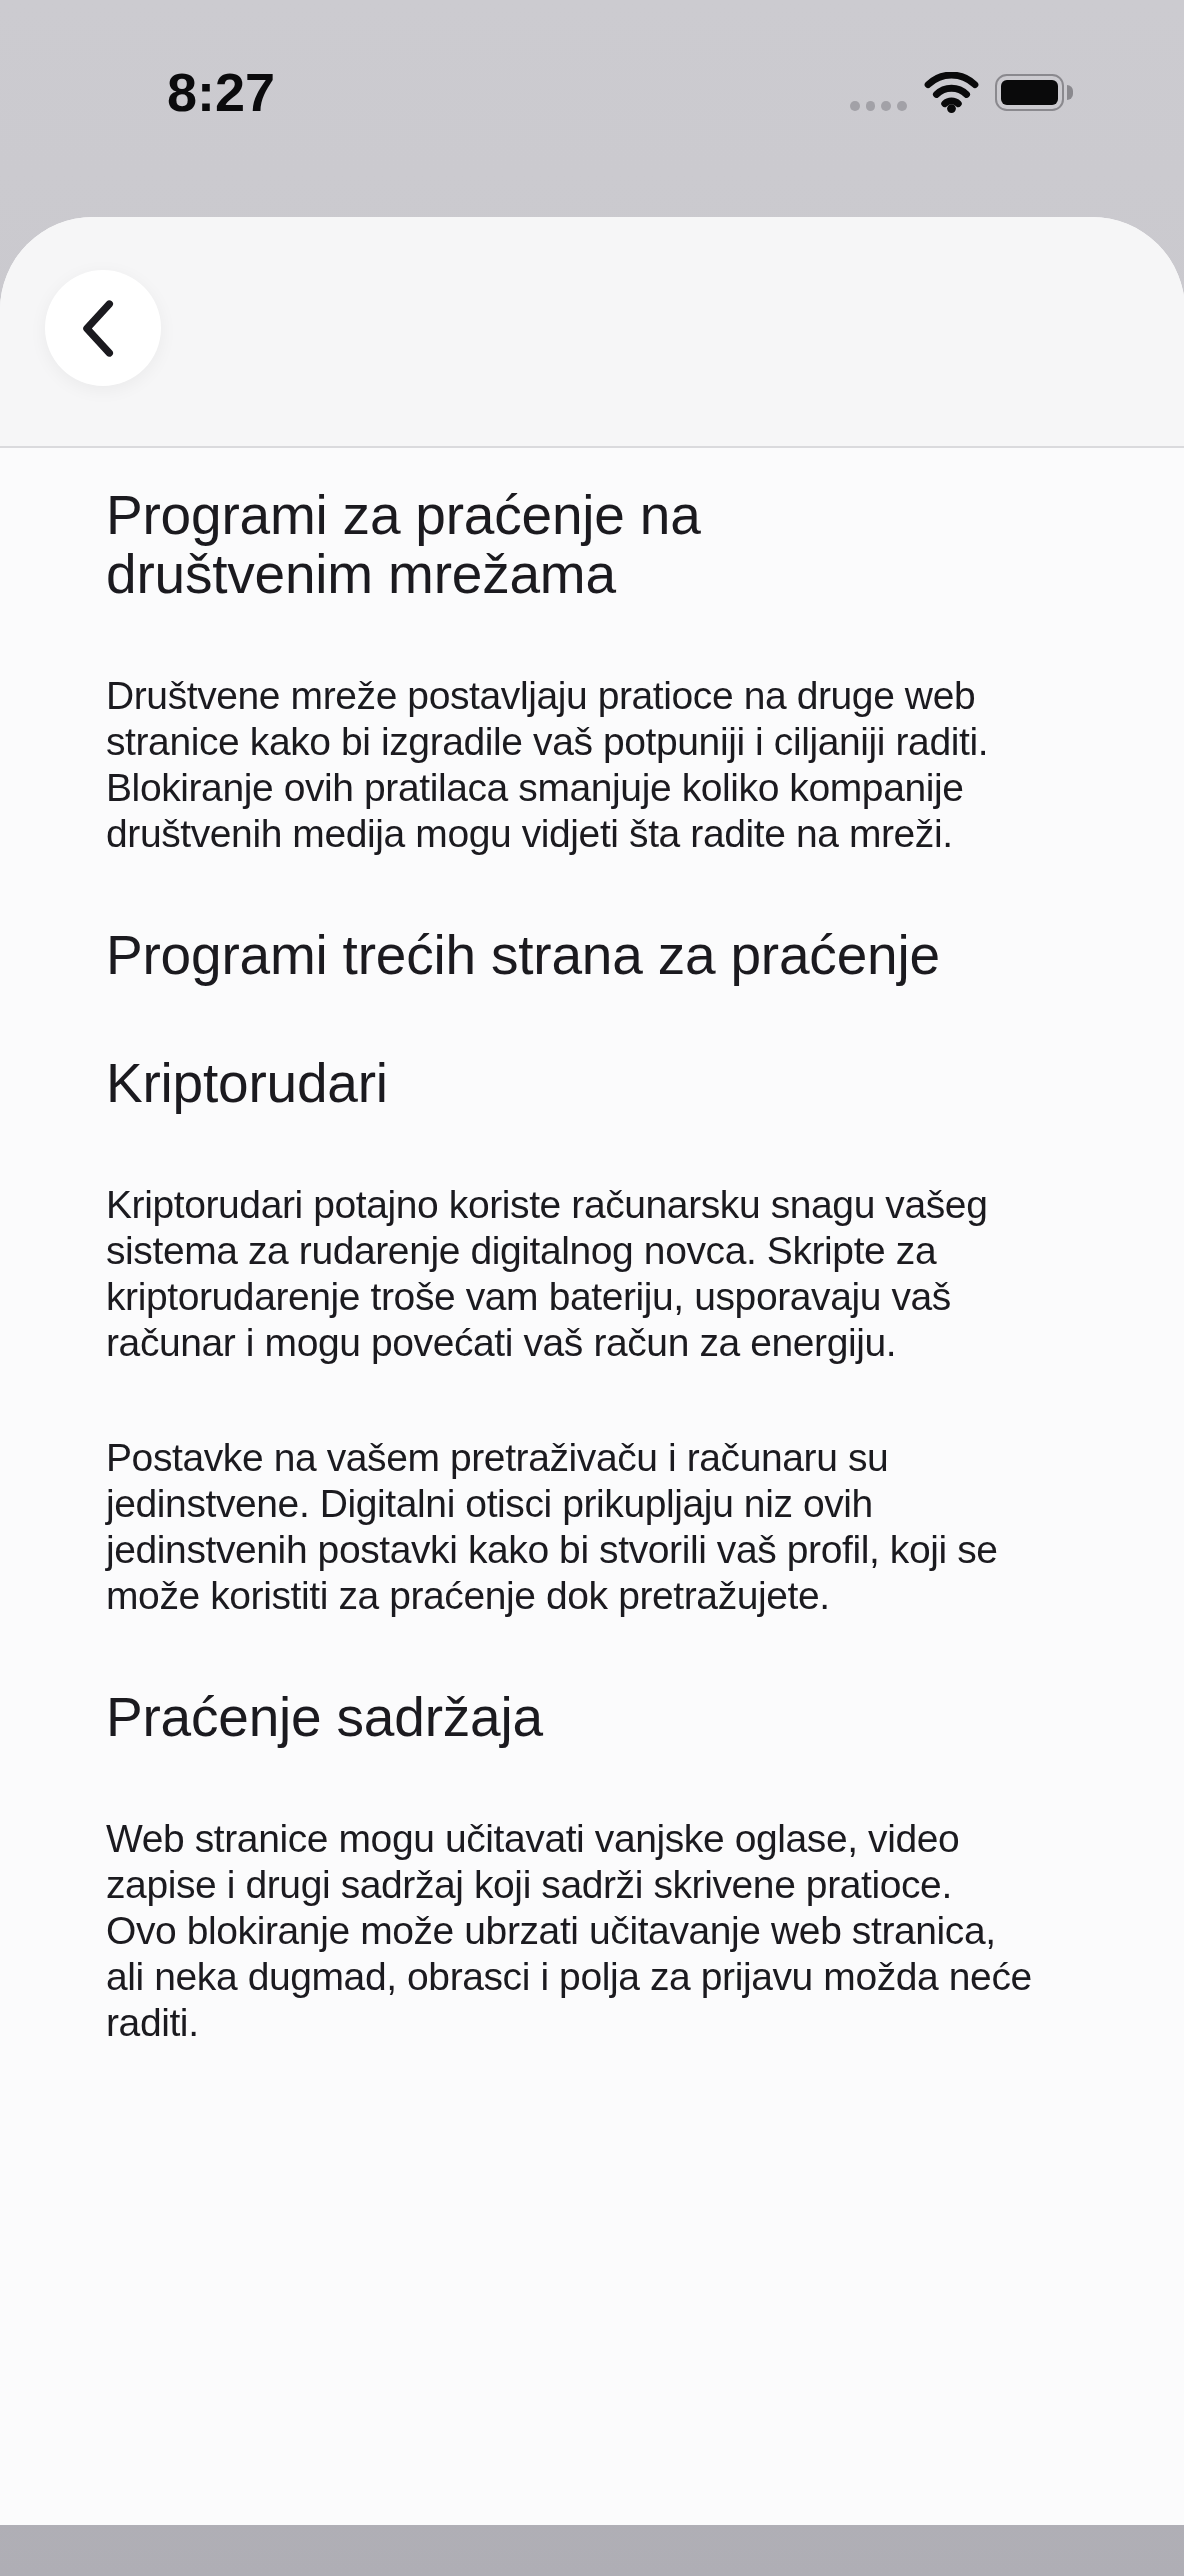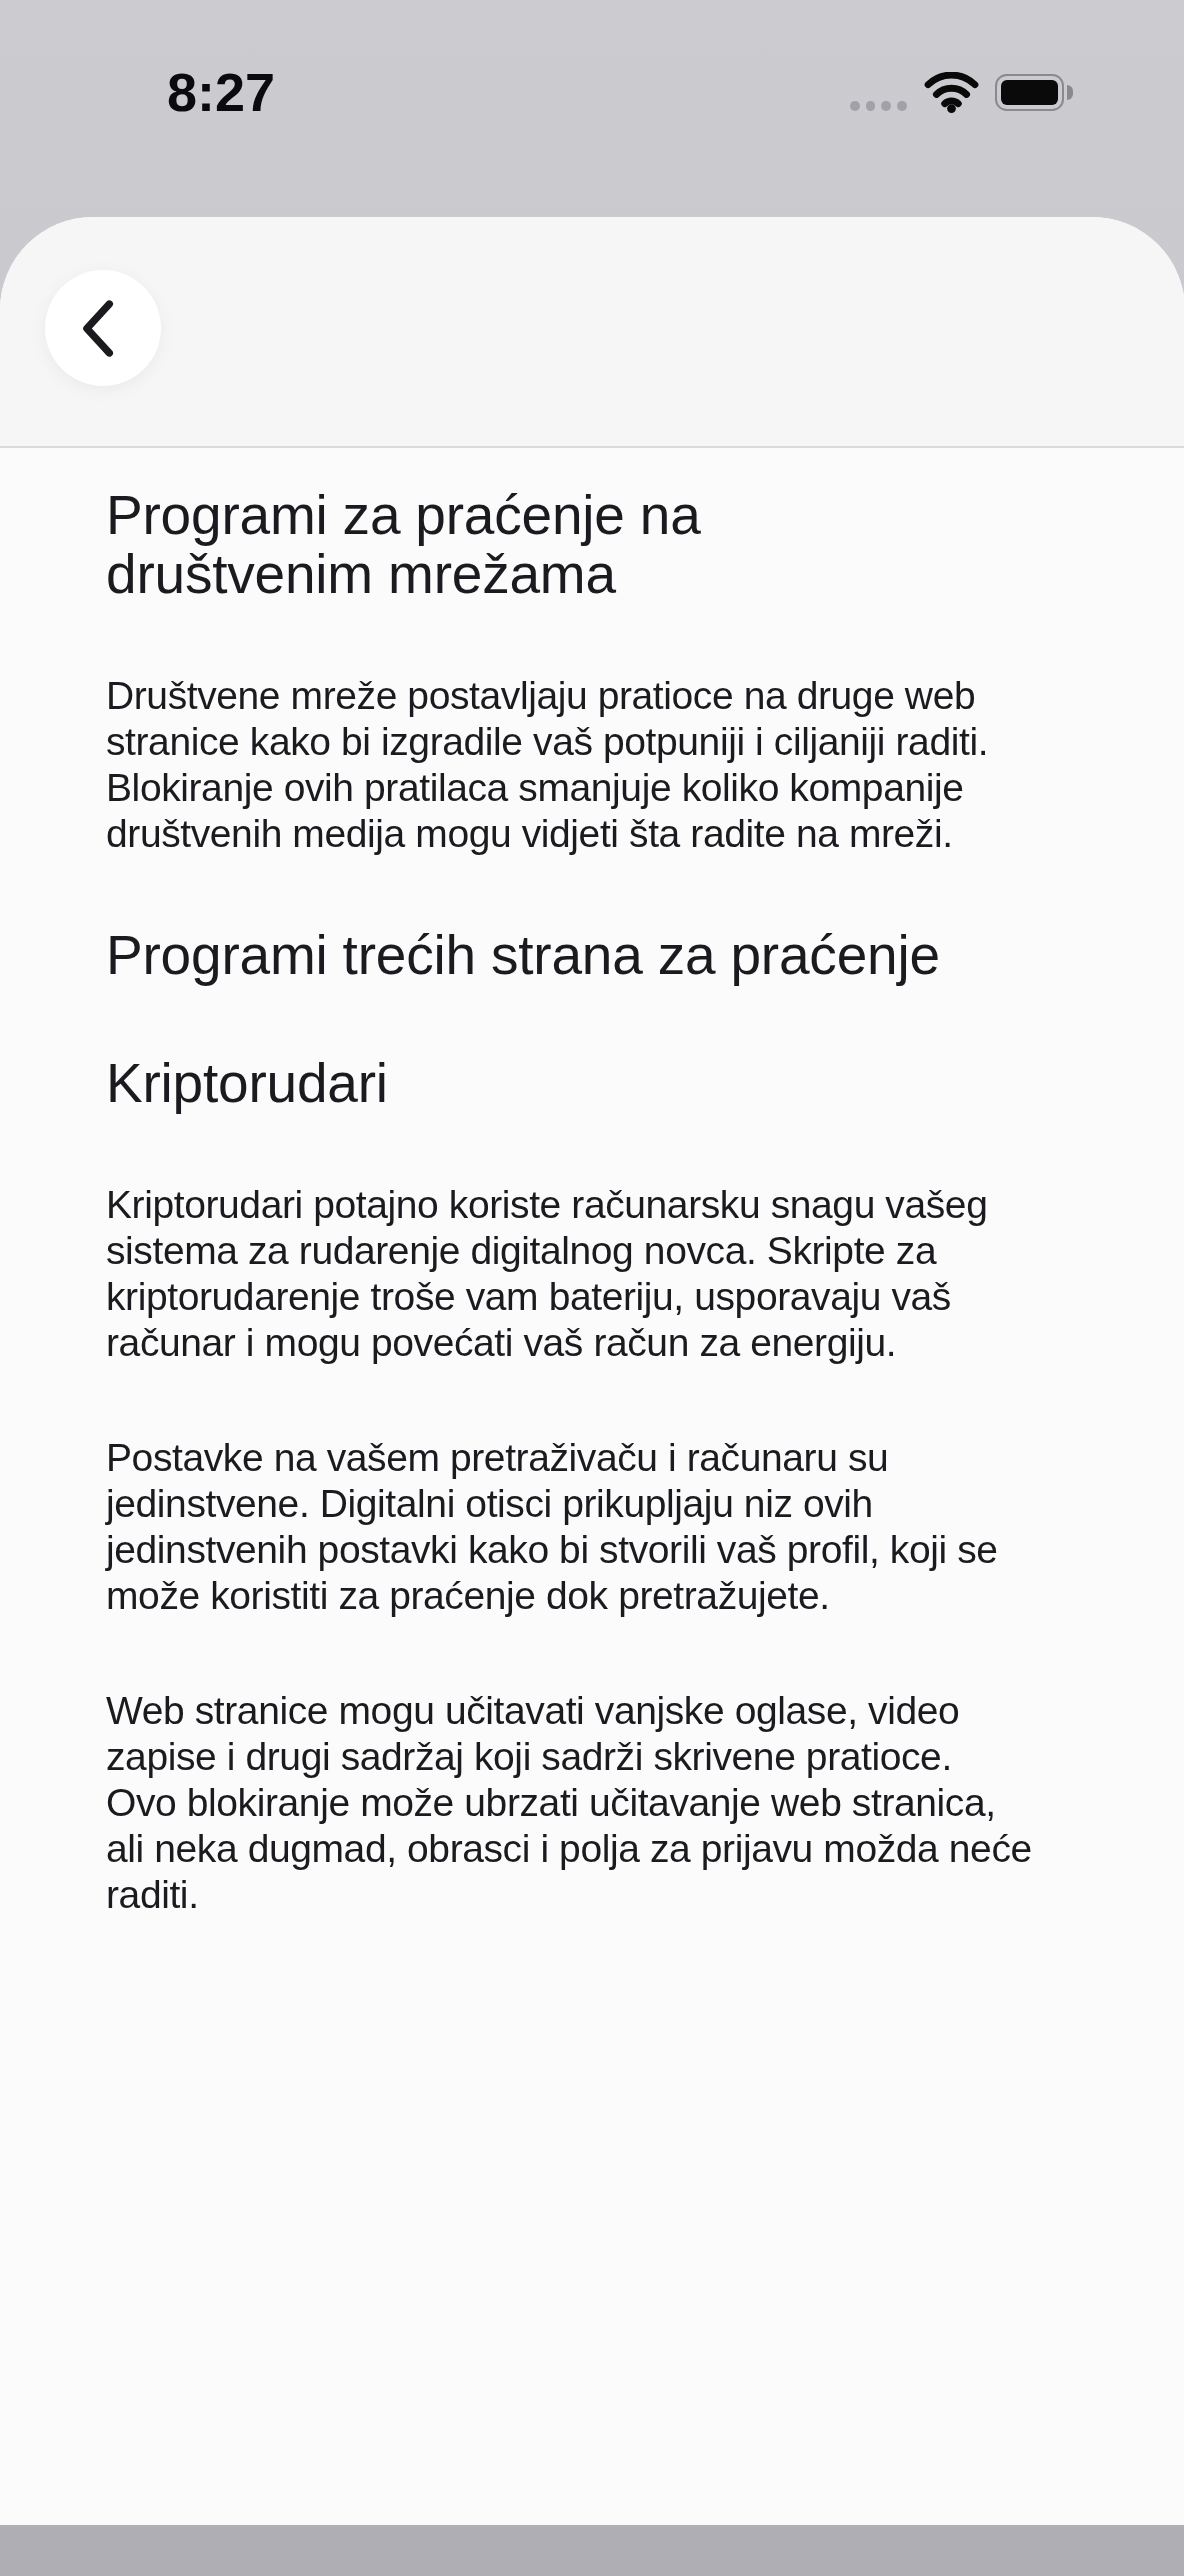--- a/index.html
+++ b/index.html
@@ -121,20 +121,21 @@
       </div>
 
       <div class="section">
         <p>Postavke na vašem pretraživaču i računaru su
 jedinstvene. Digitalni otisci prikupljaju niz ovih
 jedinstvenih postavki kako bi stvorili vaš profil, koji se
 može koristiti za praćenje dok pretražujete.</p>
       </div>
 
       <div class="section">
+        <h2>Praćenje sadržaja</h2>
         <p>Web stranice mogu učitavati vanjske oglase, video
 zapise i drugi sadržaj koji sadrži skrivene pratioce.
 Ovo blokiranje može ubrzati učitavanje web stranica,
 ali neka dugmad, obrasci i polja za prijavu možda neće
 raditi.</p>
       </div>
 
     </div>
   </div>
 </div>

